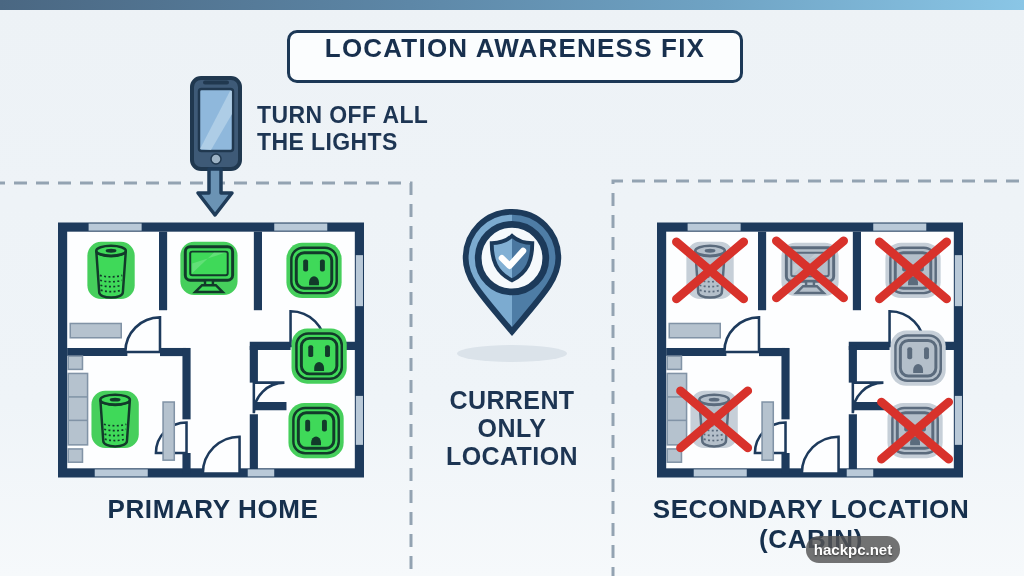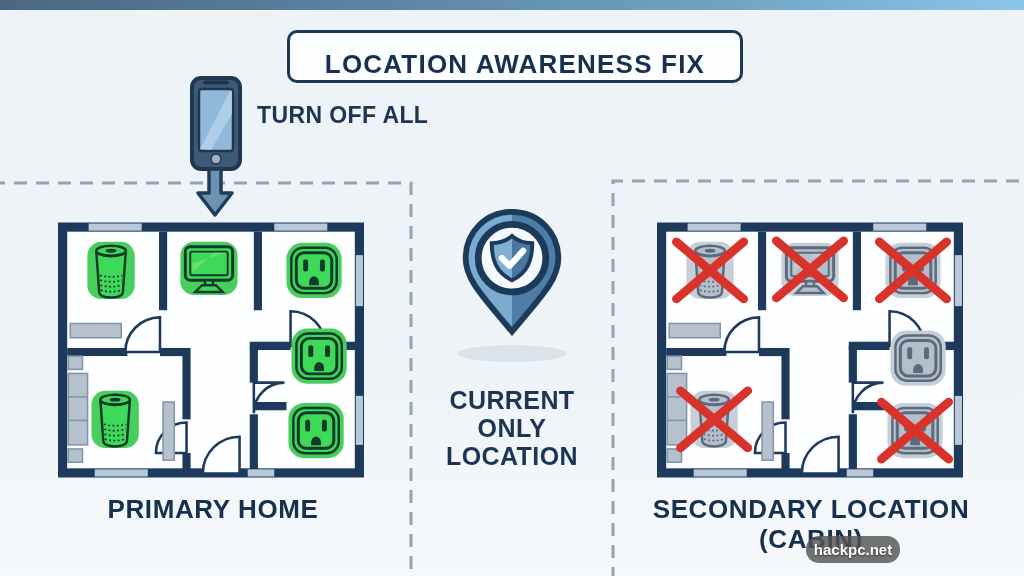--- a/index.html
+++ b/index.html
@@ -8,21 +8,21 @@
     background:linear-gradient(180deg,#edf2f6 0%,#eff4f8 70%,#f6f9fb 100%);
     font-family:"Liberation Sans",sans-serif;color:#1c3350;
   }
   .abs{position:absolute;}
   
   #topbar{left:0;top:0;width:1024px;height:10px;
     background:linear-gradient(90deg,#4a6782 0%,#5d87a7 40%,#6fa3c4 70%,#8ac6e6 100%);}
   
   #title-box{left:287px;top:30px;width:450px;height:47px;
     background:#fbfdfe;border:3px solid #1c3856;border-radius:10px;
-    display:flex;align-items:flex-end;justify-content:center;}
+    display:flex;align-items:flex-start;justify-content:center;}
   #title-box span{font-size:26px;font-weight:800;letter-spacing:1.2px;color:#18304e;white-space:nowrap;}
   
   #phone-note{left:257px;top:102px;font-size:23px;font-weight:800;line-height:27px;letter-spacing:.4px;color:#1d3553;}
   
   #center-caption{left:427px;top:374px;width:170px;text-align:center;
     font-size:25px;font-weight:800;line-height:28px;letter-spacing:.4px;color:#1d3553;margin-top:12px;}
   #pin-shadow{left:457px;top:345px;width:110px;height:17px;border-radius:50%;background:#dbe3ea;}
   
   #primary-label{left:48px;top:494px;width:330px;text-align:center;
     font-size:26px;font-weight:800;letter-spacing:.6px;color:#16304d;}
@@ -135,20 +135,21 @@
 <svg class="abs" style="left:189px;top:76px" width="54" height="96" viewBox="0 0 54 96">
   <rect x="3" y="2" width="48" height="91" rx="9" fill="#3d5possibly" style="fill:#3e5a77" stroke="#20384f" stroke-width="4"></rect>
   <rect x="14" y="4.5" width="26" height="4" rx="2" fill="#20384f"></rect>
   <rect x="10" y="13" width="34" height="62" rx="2.5" fill="#8fb8dc" stroke="#20384f" stroke-width="2.5"></rect>
   <polygon points="11,73 41,15 43,15 43,38 22,74" fill="#b8d4ea" opacity="0.75"></polygon>
   <circle cx="27" cy="83" r="5" fill="#9db2c4" stroke="#20384f" stroke-width="1.5"></circle>
 </svg>
 
 <div id="phone-note" class="abs">
   <div>TURN OFF ALL</div>
+  <div>THE LIGHTS</div>
 </div>
 
 <svg class="abs" style="left:192px;top:167px" width="46" height="51" viewBox="0 0 46 51">
   <path d="M17,2 h12 v24 h11 L23,48 L6,26 h11 z" fill="#6b93b4" stroke="#1f3c59" stroke-width="3.5" stroke-linejoin="round"></path>
 </svg>
 
 <svg class="abs" style="left:58px;top:222px" width="306" height="256" viewBox="0 0 300 250">
   <use href="#plan-geometry"></use>
   <g id="devices-primary">
       <use href="#dev-speaker" xlink:href="#dev-speaker" x="23" y="18" width="58" height="58" class="dev-green"></use>

